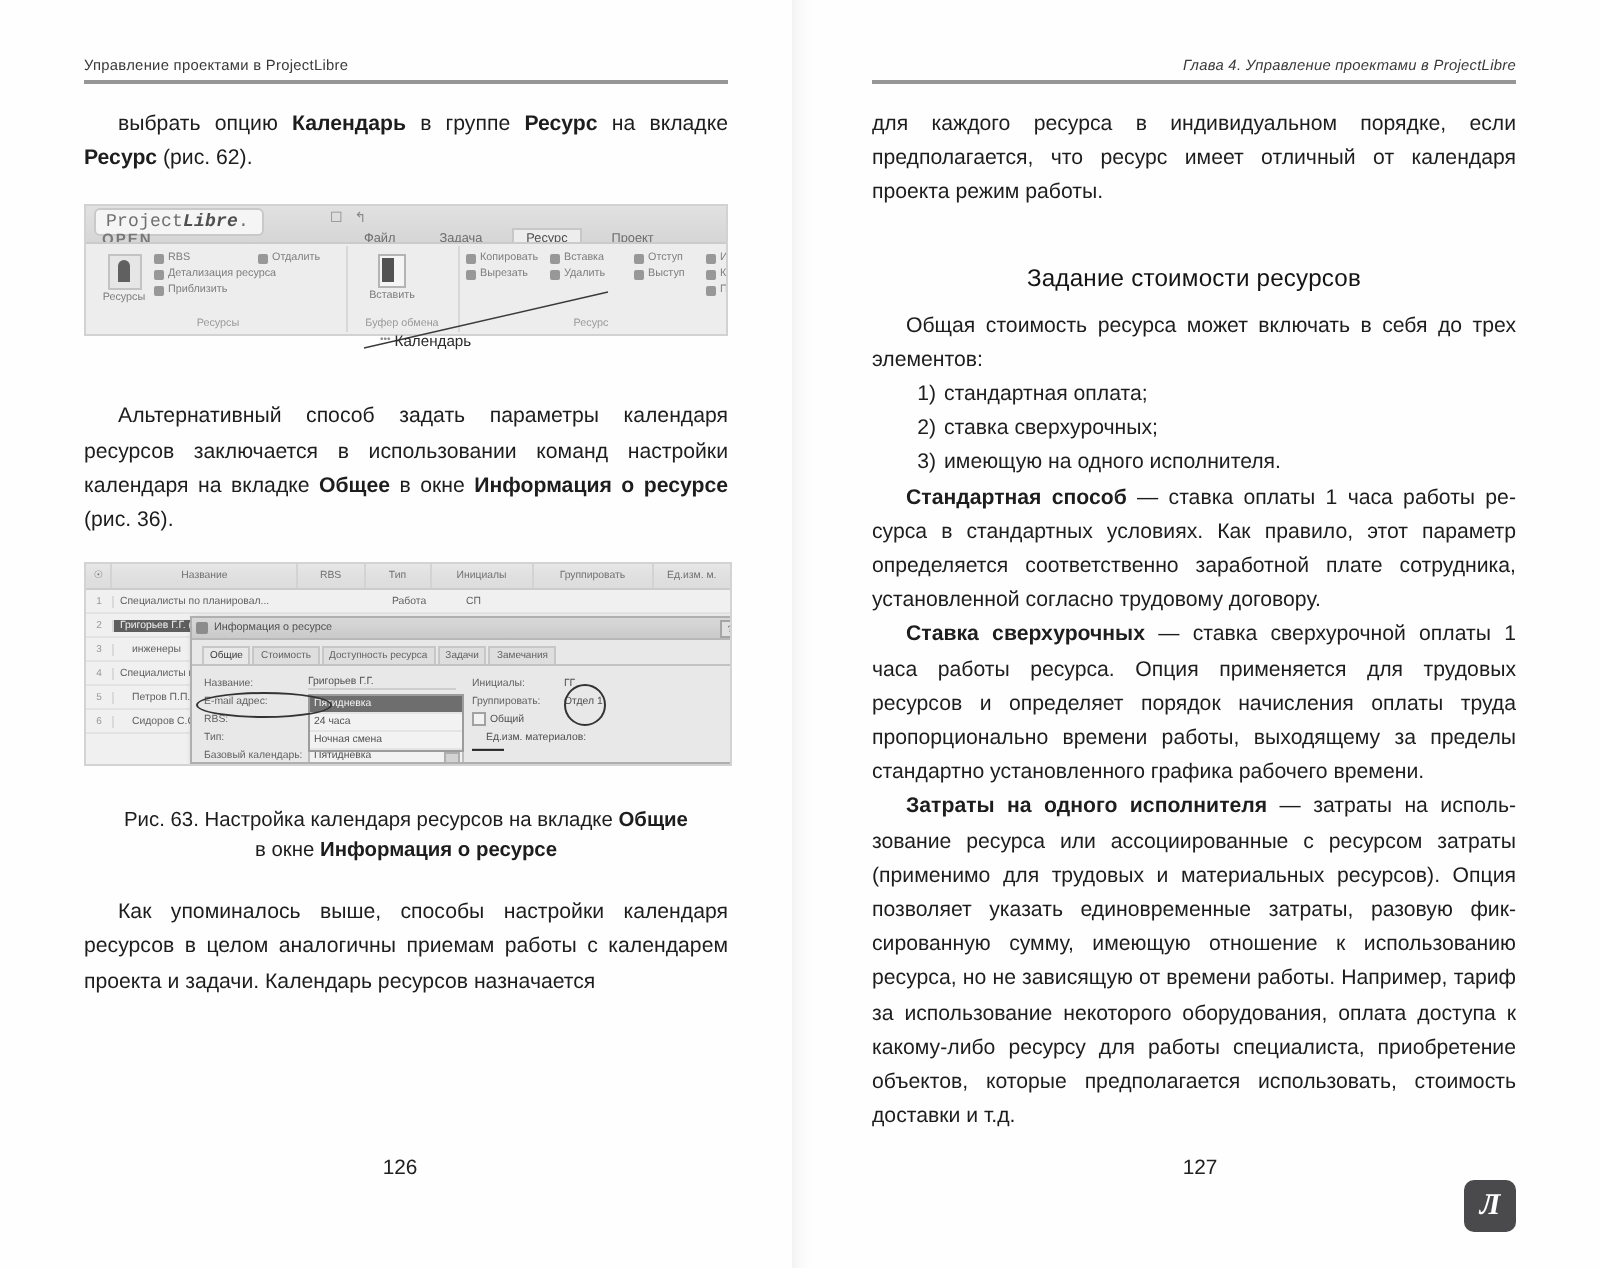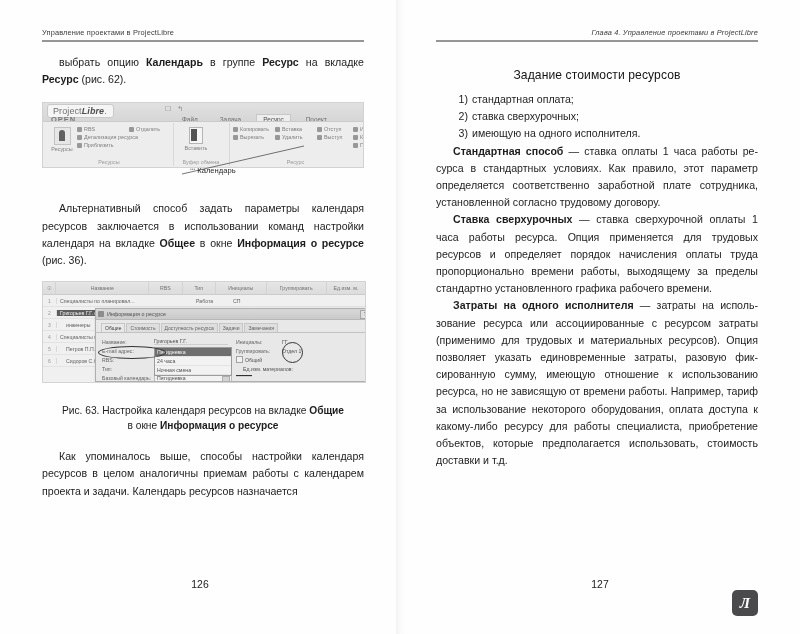--- a/index.html
+++ b/index.html
@@ -155,20 +155,21 @@
     position: absolute;
     left: 4px; top: 1px;
     background: #ffffff;
     border: 1px solid #cfcfcf;
     border-radius: 3px;
     padding: 1px 6px 1px 5px;
     font-size: 9px;
     color: #6f6f6f;
     letter-spacing: .1px;
     white-space: nowrap;
+    font-family: Liberation Mono, monospace;
   }
   .r-logo i { font-style: italic; font-weight: bold; color: #4c4c4c; }
   .r-open {
     position: absolute;
     left: 8px; top: 12px;
     font-size: 7.5px;
     font-weight: bold;
     color: #777;
     letter-spacing: 1px;
   }
@@ -762,23 +763,27 @@
     </div>
 
     <div class="folio">126</div>
   </div>
 
   <div class="page right">
 
     <div class="runhead right">Глава 4. Управление проектами в ProjectLibre</div>
     <div class="rule"></div>
 
+    <div class="body-block">
+      <p class="t">для каждого ресурса в индивидуальном порядке, если предполагается, что ресурс имеет отличный от календаря проекта режим работы.</p>
+    </div>
 
     <h2 class="sect">Задание стоимости ресурсов</h2>
 
+    <p class="t indent">Общая стоимость ресурса может включать в себя до трех элементов:</p>
 
     <ol class="nums">
       <li><span class="n">1)</span><span>стандартная оплата;</span></li>
       <li><span class="n">2)</span><span>ставка сверхурочных;</span></li>
       <li><span class="n">3)</span><span>имеющую на одного исполнителя.</span></li>
     </ol>
 
     <p class="t indent" style="margin-top:0;"><span class="b">Стандартная способ</span><span> — ставка оплаты 1 часа работы ре­сурса в стандартных условиях. Как правило, этот параметр определяется соответственно заработной плате сотрудника, установленной согласно трудовому договору.</span></p>
 
     <p class="t indent"><span class="b">Ставка сверхурочных</span><span> — ставка сверхурочной оплаты 1 часа работы ресурса. Опция применяется для трудовых ресурсов и определяет порядок начисления оплаты труда пропорционально времени работы, выходящему за пределы стандартно установленного графика рабочего времени.</span></p>

